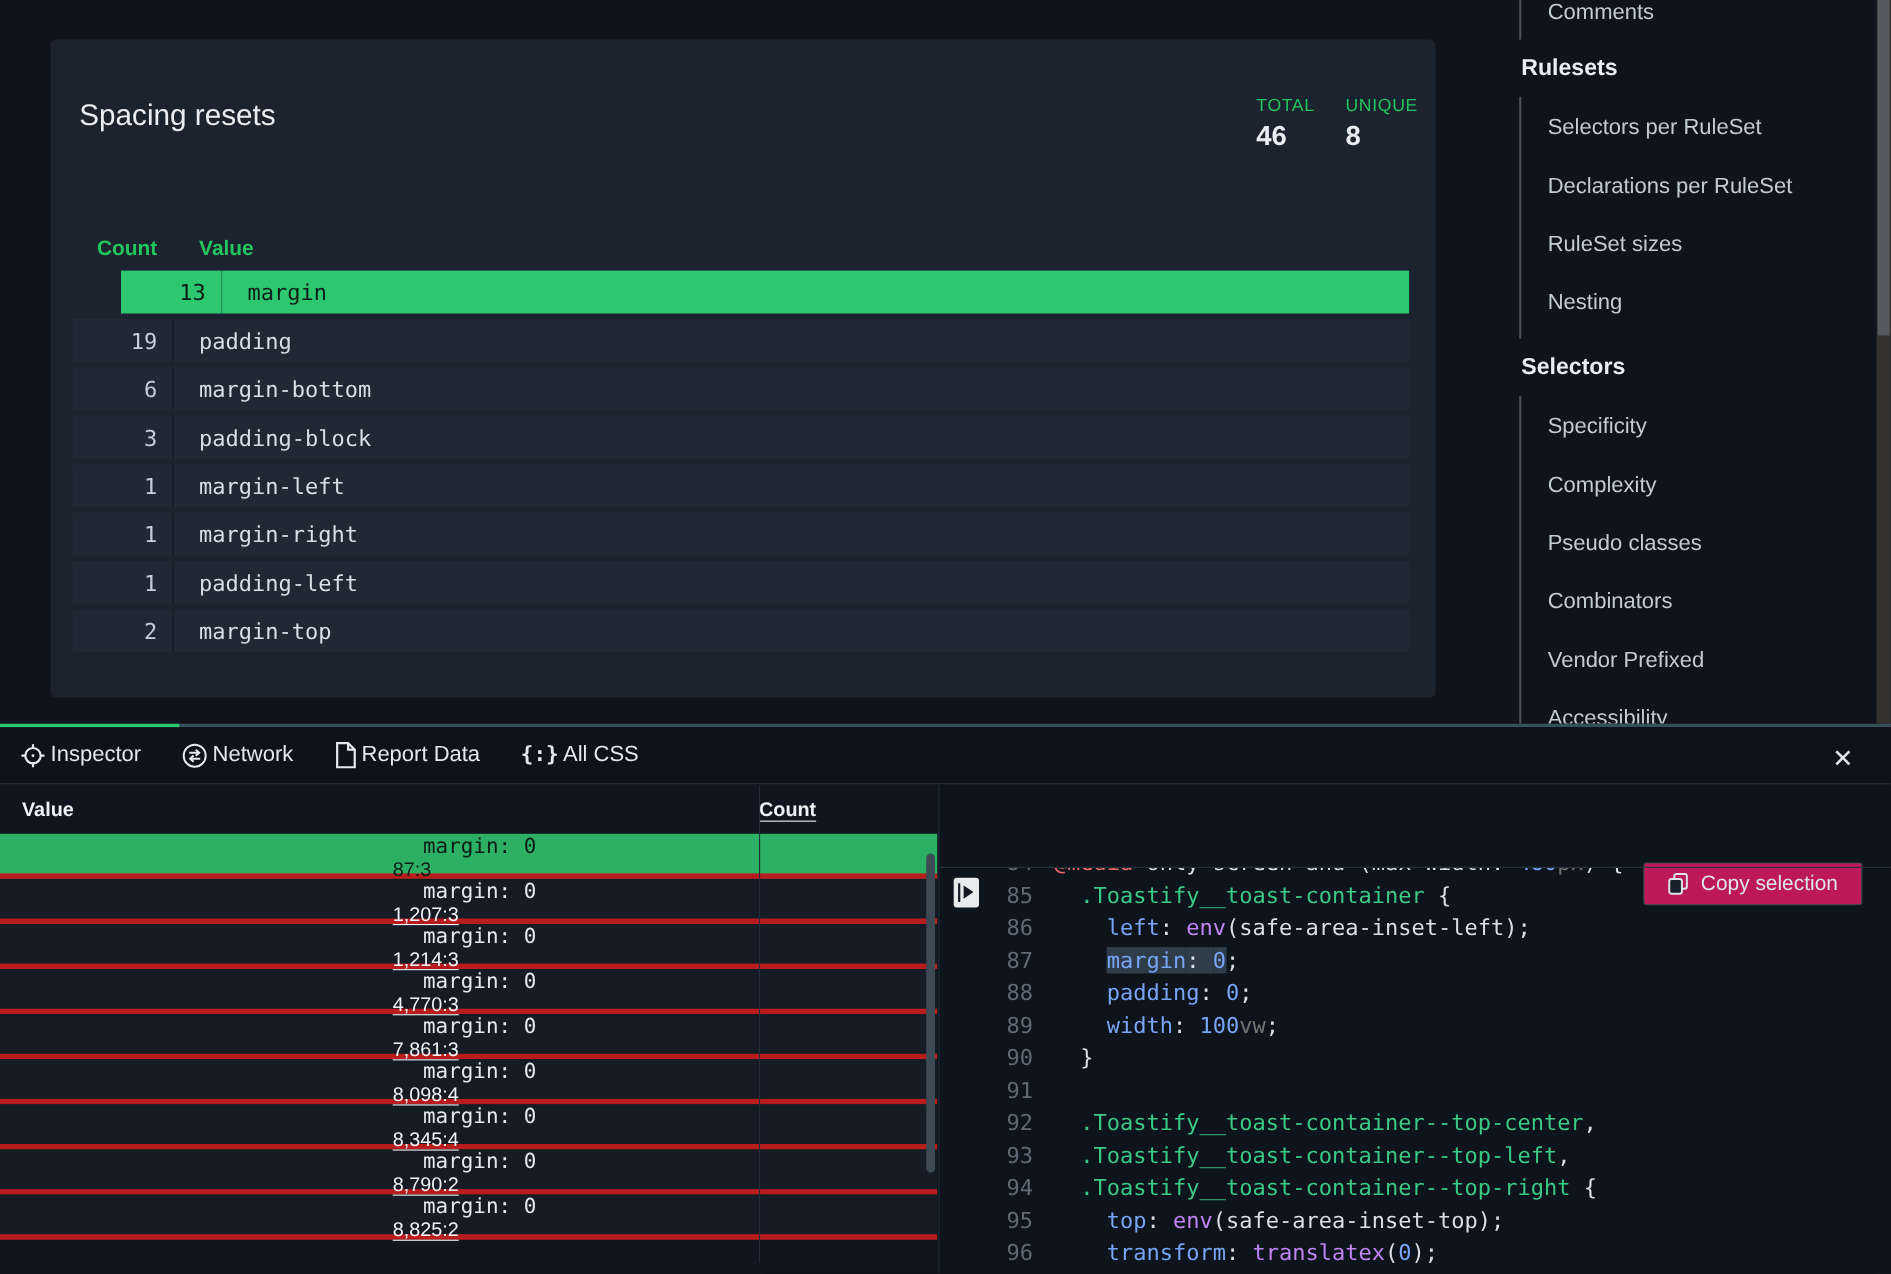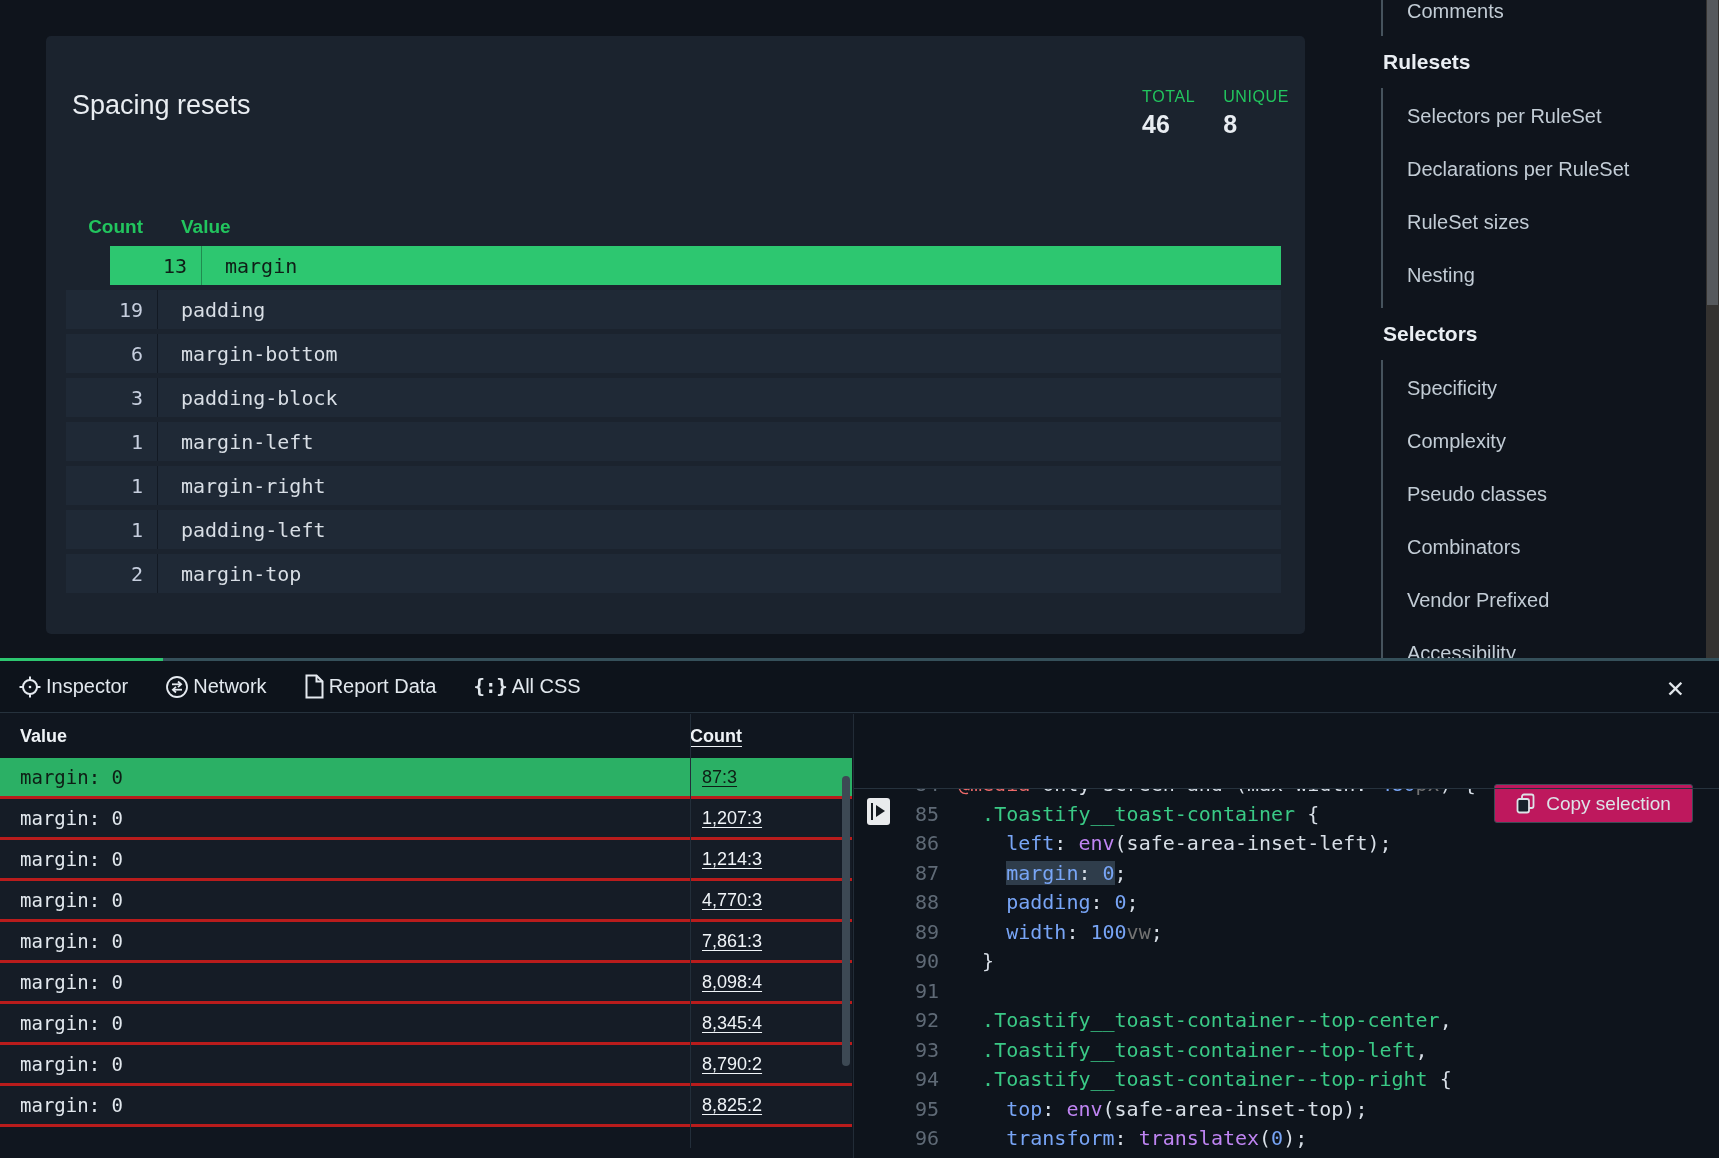--- a/index.html
+++ b/index.html
@@ -53,21 +53,21 @@
   .tabbar { position:absolute; left:0; top:3px; width:100%; height:52px; background:#0d131b; border-bottom:1px solid #26323d; display:flex; align-items:center; padding-left:18px; gap:37px; }
   .tab { display:flex; align-items:center; gap:4px; font-size:20px; color:#e2e8ee; cursor:pointer; }
   .tab .braces { font-family:"DejaVu Sans Mono", monospace; font-size:19px; font-weight:bold; color:#e2e8ee; }
   .close-x { position:absolute; top:20px; right:34px; font-size:23px; color:#e2e7ec; cursor:pointer; line-height:1; }
 
   
   .decl { position:absolute; left:0; top:56px; width:852px; height:444px; }
   .decl-head { height:44px; display:flex; align-items:center; font-size:18px; font-weight:bold; color:#eef2f6; }
   .decl-head .h-value { padding-left:20px; flex:1; }
   .decl-head .h-line { width:162px; text-decoration:underline; text-underline-offset:4px; }
-  .decl-row { height:41px; border-bottom:3px solid #b91c1c; background:#151c26; display:flex; align-items:center; }
+  .decl-row { height:41px; border-bottom:5px solid #b91c1c; background:#151c26; display:flex; align-items:center;flex-direction:column; }
   .decl-row .d-value { padding-left:20px; flex:1; font-size:19px; color:#e2e8ee; }
   .decl-row .d-line { width:162px; font-size:18px; color:#f0f4f8; }
   .decl-row .d-line a { color:inherit; text-decoration:underline; text-underline-offset:3px;margin-left:12px; }
   .decl-row.hl { background:#2bb065; }
   .decl-row.hl .d-value, .decl-row.hl .d-line { color:#0e1d15; }
   .decl-divider { position:absolute; left:690px; top:0; width:1px; height:434px; background:#232e3a; }
   .decl-vscroll { position:absolute; left:842px; top:62px; width:8px; height:290px; border-radius:4px; background:#3d4954; }
 
   
   .codepanel { position:absolute; left:853px; top:56px; width:866px; height:444px; background:#0e141c; border-left:1px solid #222c37; }

